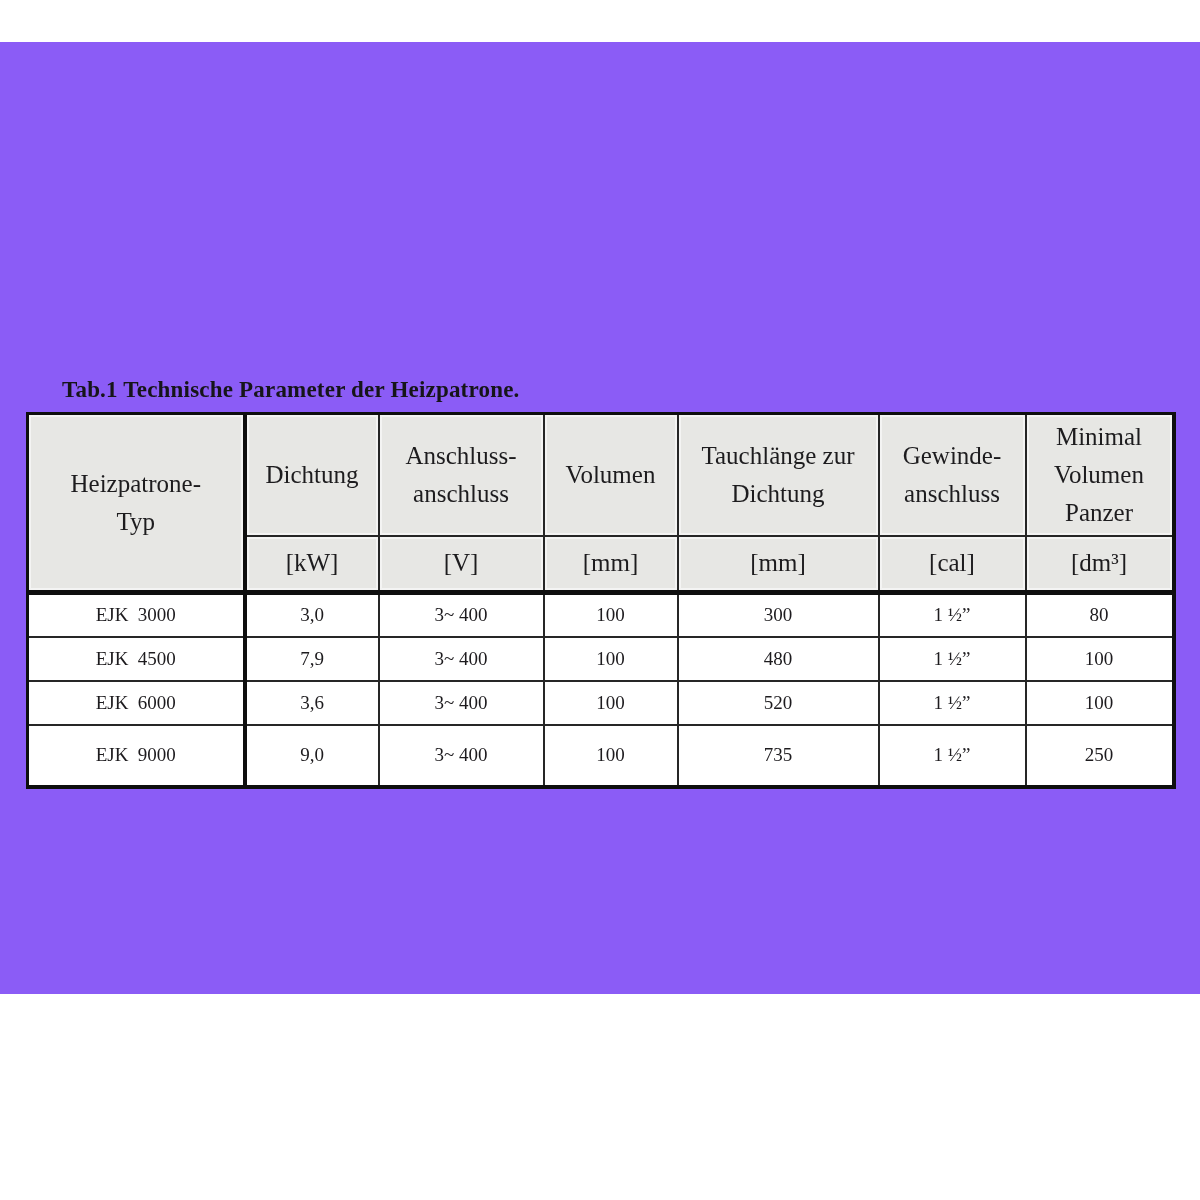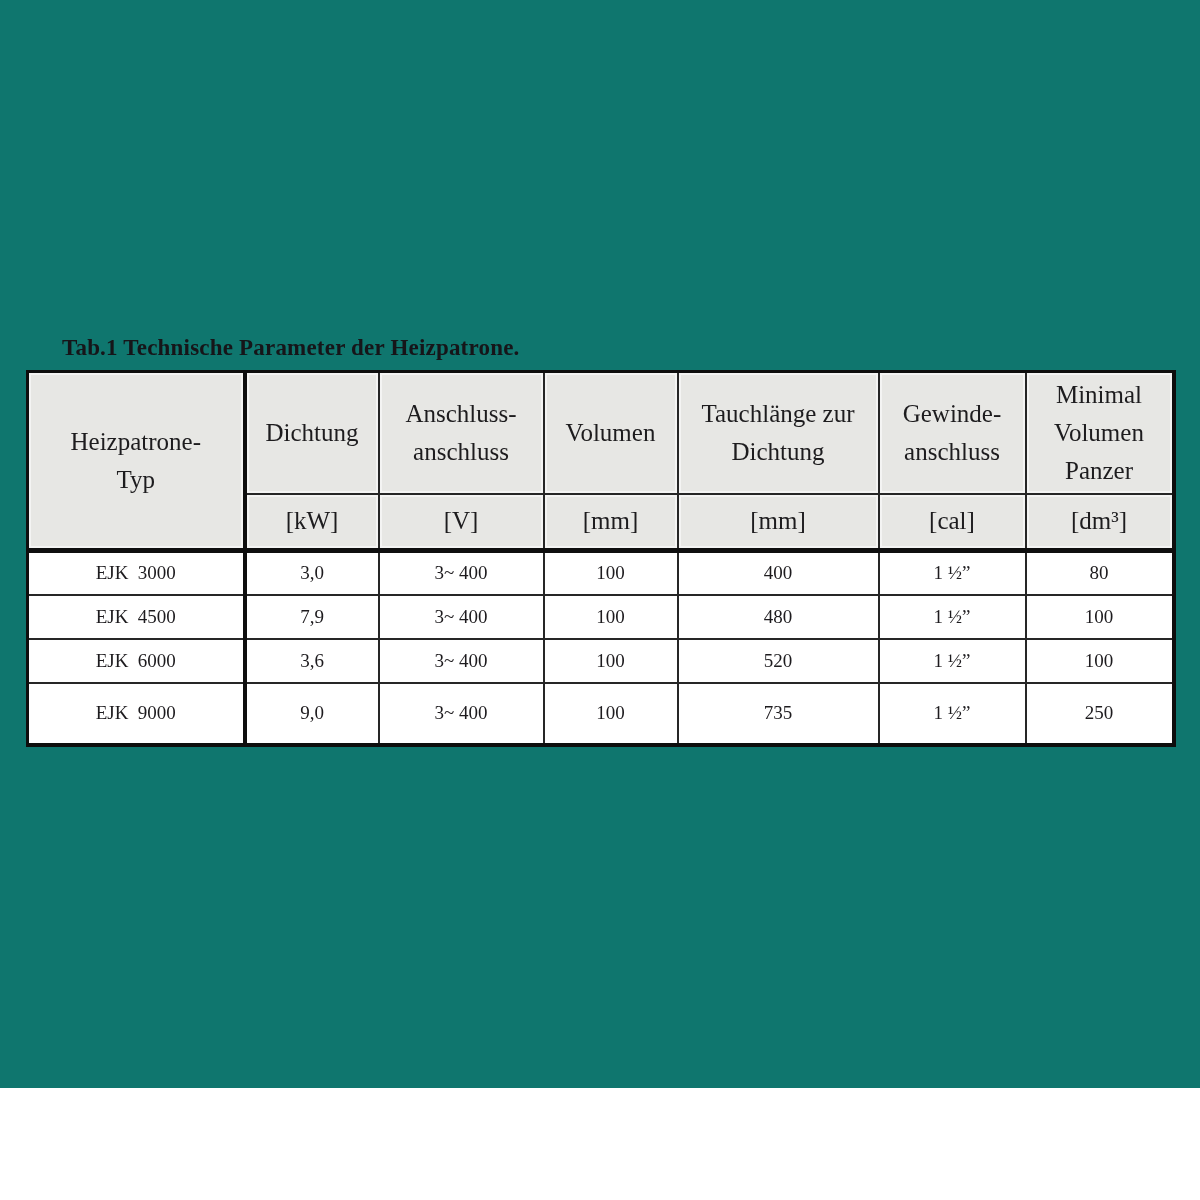--- a/index.html
+++ b/index.html
@@ -4,25 +4,26 @@
 <style>
   * { box-sizing: border-box; }
   html, body {
     margin: 0;
     padding: 0;
     background: #ffffff;
   }
   .page {
     position: relative;
     width: 1200px;
-    height: 1088px;
-    background: #0f766e;
+    height: 952px;
+    background: #8b5cf6;
     font-family: "Liberation Serif", serif;
     color: #1d1c1e;
     overflow: hidden;
+    margin-top: 42px;
   }
   .doc-title {
     position: absolute;
     left: 62px;
     top: 335px;
     font-size: 23px;
     font-weight: 700;
     letter-spacing: 0.2px;
     color: #161519;
     white-space: nowrap;
@@ -111,21 +112,21 @@
         <th>[cal]</th>
         <th>[dm³]</th>
       </tr>
     </thead>
     <tbody>
       <tr class="r-std">
         <td class="thick-r">EJK&nbsp;&nbsp;3000</td>
         <td>3,0</td>
         <td>3~ 400</td>
         <td>100</td>
-        <td>400</td>
+        <td>300</td>
         <td>1 ½”</td>
         <td>80</td>
       </tr>
       <tr class="r-std">
         <td class="thick-r">EJK&nbsp;&nbsp;4500</td>
         <td>7,9</td>
         <td>3~ 400</td>
         <td>100</td>
         <td>480</td>
         <td>1 ½”</td>

